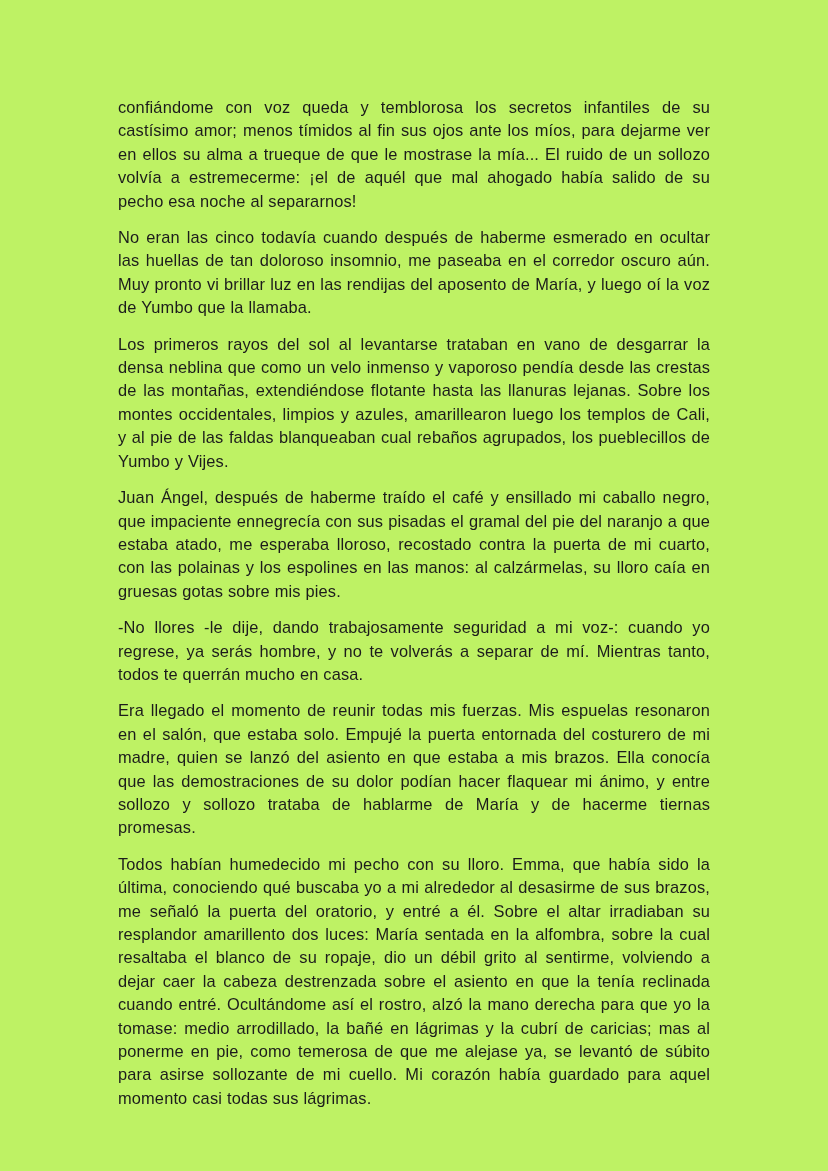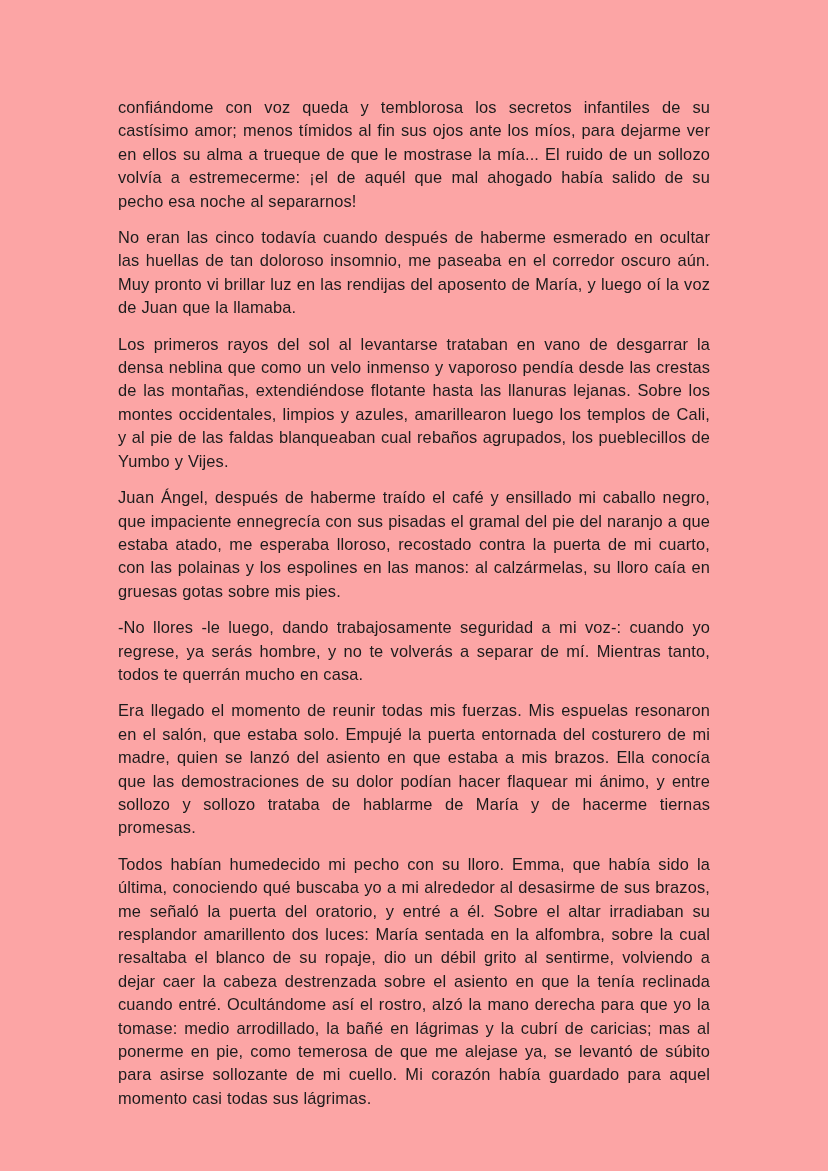--- a/index.html
+++ b/index.html
@@ -10,21 +10,21 @@
   body {
     width: 828px;
     height: 1171px;
     overflow: hidden;
     font-family: "Liberation Sans", "DejaVu Sans", sans-serif;
   }
   .page {
     position: relative;
     width: 828px;
     height: 1171px;
-    background: #fca5a5;
+    background: #bef264;
     box-sizing: border-box;
   }
   .text-body {
     position: absolute;
     left: 118px;
     top: 96px;
     width: 592px;
   }
   .para {
     margin: 0 0 13px 0;
@@ -40,20 +40,20 @@
   .para:last-child {
     margin-bottom: 11px;
   }
 </style>
 </head>
 <body>
 
 <div class="page">
   <div class="text-body">
     <p class="para">confiándome con voz queda y temblorosa los secretos infantiles de su castísimo amor; menos tímidos al fin sus ojos ante los míos, para dejarme ver en ellos su alma a trueque de que le mostrase la mía... El ruido de un sollozo volvía a estremecerme: ¡el de aquél que mal ahogado había salido de su pecho esa noche al separarnos!</p>
-    <p class="para">No eran las cinco todavía cuando después de haberme esmerado en ocultar las huellas de tan doloroso insomnio, me paseaba en el corredor oscuro aún. Muy pronto vi brillar luz en las rendijas del aposento de María, y luego oí la voz de Juan que la llamaba.</p>
+    <p class="para">No eran las cinco todavía cuando después de haberme esmerado en ocultar las huellas de tan doloroso insomnio, me paseaba en el corredor oscuro aún. Muy pronto vi brillar luz en las rendijas del aposento de María, y luego oí la voz de Yumbo que la llamaba.</p>
     <p class="para">Los primeros rayos del sol al levantarse trataban en vano de desgarrar la densa neblina que como un velo inmenso y vaporoso pendía desde las crestas de las montañas, extendiéndose flotante hasta las llanuras lejanas. Sobre los montes occidentales, limpios y azules, amarillearon luego los templos de Cali, y al pie de las faldas blanqueaban cual rebaños agrupados, los pueblecillos de Yumbo y Vijes.</p>
     <p class="para">Juan Ángel, después de haberme traído el café y ensillado mi caballo negro, que impaciente ennegrecía con sus pisadas el gramal del pie del naranjo a que estaba atado, me esperaba lloroso, recostado contra la puerta de mi cuarto, con las polainas y los espolines en las manos: al calzármelas, su lloro caía en gruesas gotas sobre mis pies.</p>
-    <p class="para">-No llores -le luego, dando trabajosamente seguridad a mi voz-: cuando yo regrese, ya serás hombre, y no te volverás a separar de mí. Mientras tanto, todos te querrán mucho en casa.</p>
+    <p class="para">-No llores -le dije, dando trabajosamente seguridad a mi voz-: cuando yo regrese, ya serás hombre, y no te volverás a separar de mí. Mientras tanto, todos te querrán mucho en casa.</p>
     <p class="para">Era llegado el momento de reunir todas mis fuerzas. Mis espuelas resonaron en el salón, que estaba solo. Empujé la puerta entornada del costurero de mi madre, quien se lanzó del asiento en que estaba a mis brazos. Ella conocía que las demostraciones de su dolor podían hacer flaquear mi ánimo, y entre sollozo y sollozo trataba de hablarme de María y de hacerme tiernas promesas.</p>
     <p class="para">Todos habían humedecido mi pecho con su lloro. Emma, que había sido la última, conociendo qué buscaba yo a mi alrededor al desasirme de sus brazos, me señaló la puerta del oratorio, y entré a él. Sobre el altar irradiaban su resplandor amarillento dos luces: María sentada en la alfombra, sobre la cual resaltaba el blanco de su ropaje, dio un débil grito al sentirme, volviendo a dejar caer la cabeza destrenzada sobre el asiento en que la tenía reclinada cuando entré. Ocultándome así el rostro, alzó la mano derecha para que yo la tomase: medio arrodillado, la bañé en lágrimas y la cubrí de caricias; mas al ponerme en pie, como temerosa de que me alejase ya, se levantó de súbito para asirse sollozante de mi cuello. Mi corazón había guardado para aquel momento casi todas sus lágrimas.</p>
   </div>
 </div>
 
 </body></html>

